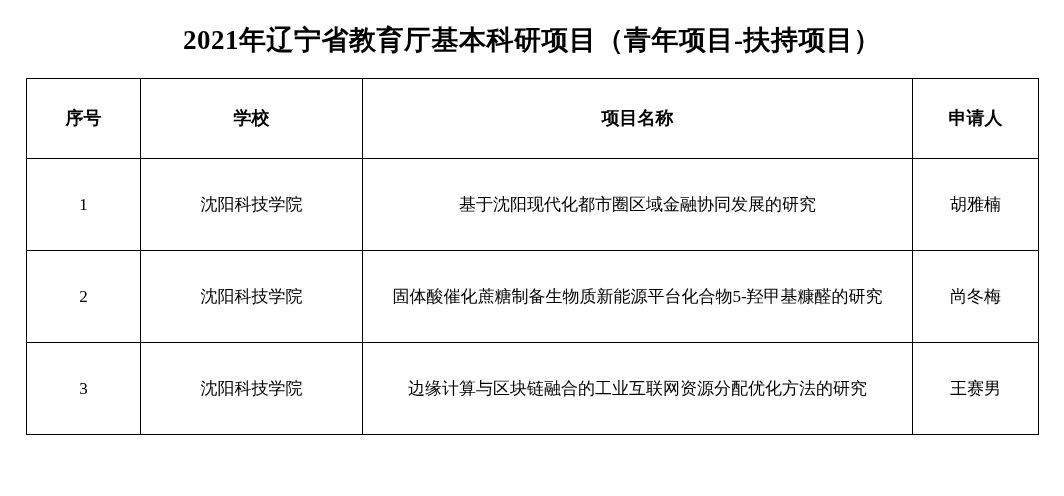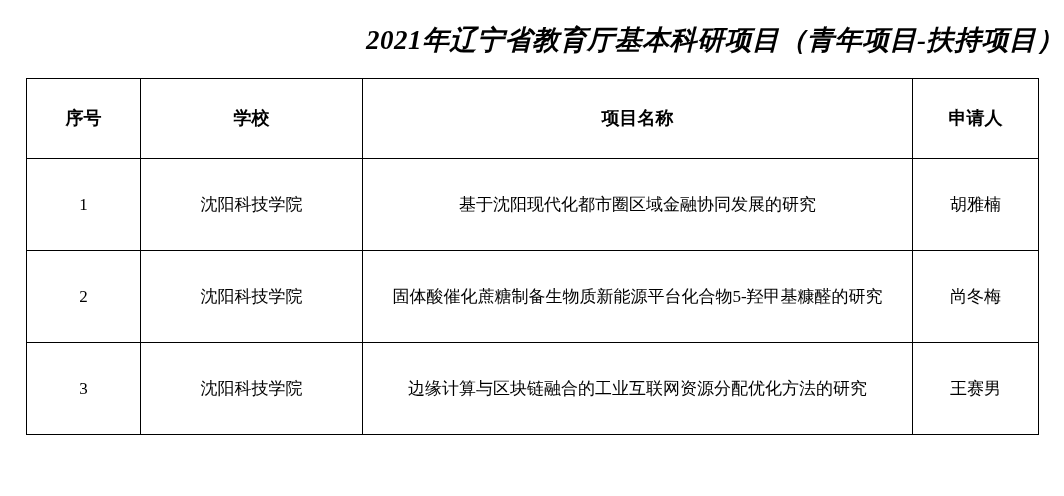--- a/index.html
+++ b/index.html
@@ -18,26 +18,25 @@
     position: relative;
     width: 1064px;
     height: 496px;
     box-sizing: border-box;
   }
   .doc-title {
     position: absolute;
     top: 22px;
     left: 0;
     width: 1064px;
-    text-align: right;
+    text-align: center;
     font-size: 27px;
     font-weight: bold;
     letter-spacing: 0.5px;
     font-family: "Liberation Serif", "DejaVu Serif", serif;
-    font-style: italic;
   }
   .table-wrap {
     position: absolute;
     top: 78px;
     left: 26px;
     width: 1012px;
   }
   table.grant-table {
     border-collapse: collapse;
     width: 1012px;

